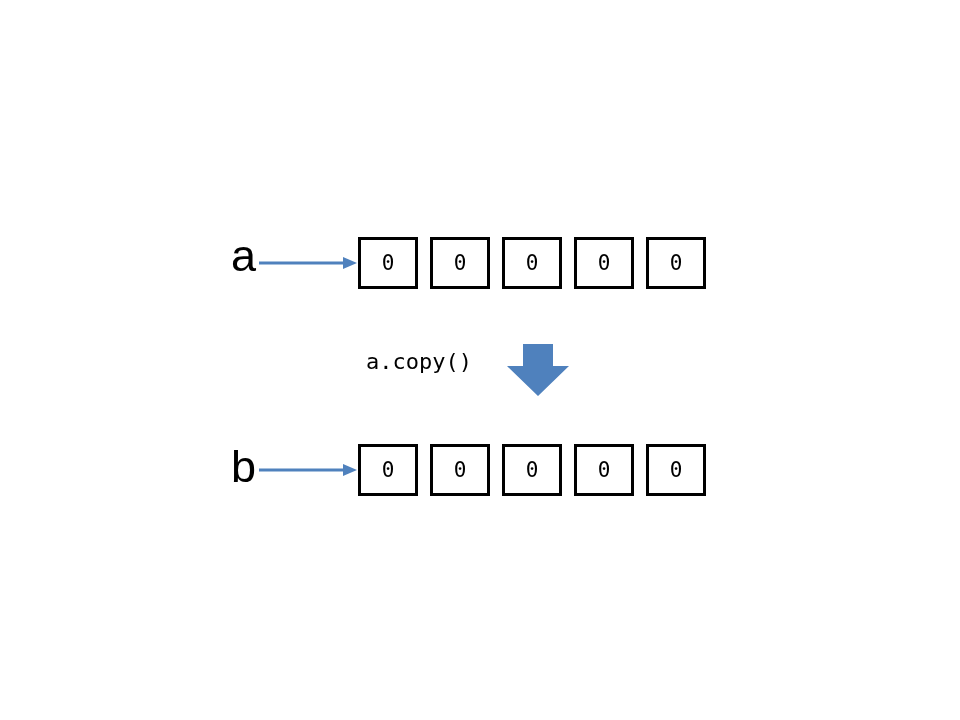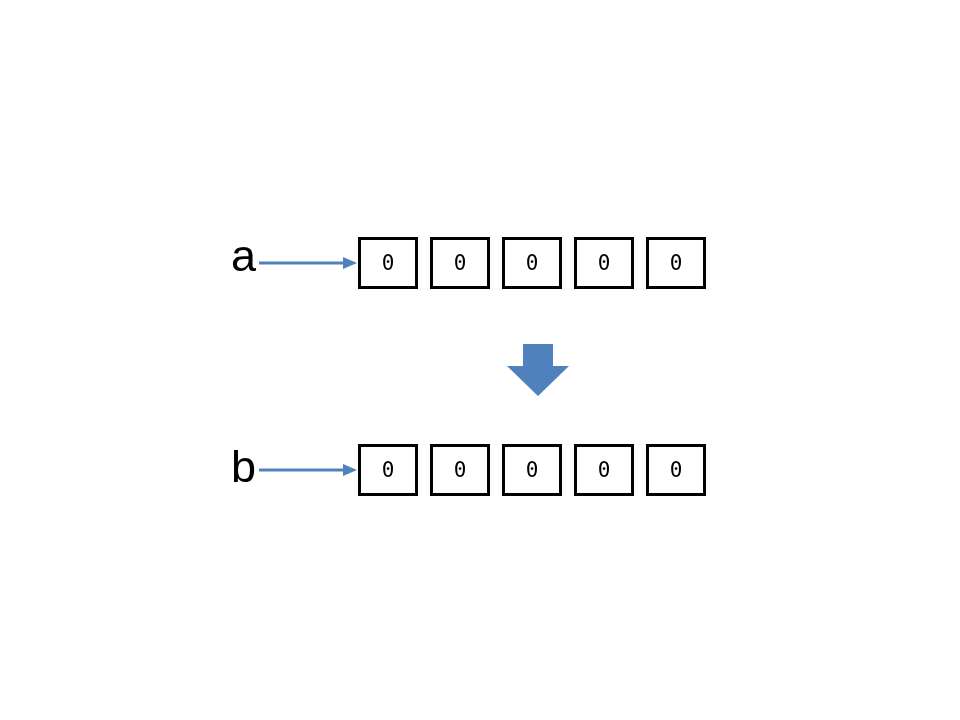--- a/index.html
+++ b/index.html
@@ -63,20 +63,21 @@
     <line x1="1" y1="8" x2="85" y2="8" stroke-width="3.2" stroke="#4F81BD"></line>
     <polygon points="85,2 99,8 85,14" fill="#4F81BD"></polygon>
   </svg>
 
   <div class="cell" style="left:358px; top:237px;">0</div>
   <div class="cell" style="left:430px; top:237px;">0</div>
   <div class="cell" style="left:502px; top:237px;">0</div>
   <div class="cell" style="left:574px; top:237px;">0</div>
   <div class="cell" style="left:646px; top:237px;">0</div>
 
+  <div class="op-label">a.copy()</div>
 
   <svg class="block-arrow" style="left:507px; top:344px;" width="62" height="52" viewBox="0 0 62 52">
     <polygon points="16,0 46,0 46,22 62,22 31,52 0,22 16,22" fill="#4F81BD"></polygon>
   </svg>
 
   <div class="var-label" style="left:231px; top:439px;">b</div>
 
   <svg class="harrow" style="left:258px; top:462px;" width="100" height="16" viewBox="0 0 100 16">
     <line x1="1" y1="8" x2="85" y2="8" stroke-width="3.2" stroke="#4F81BD"></line>
     <polygon points="85,2 99,8 85,14" fill="#4F81BD"></polygon>

